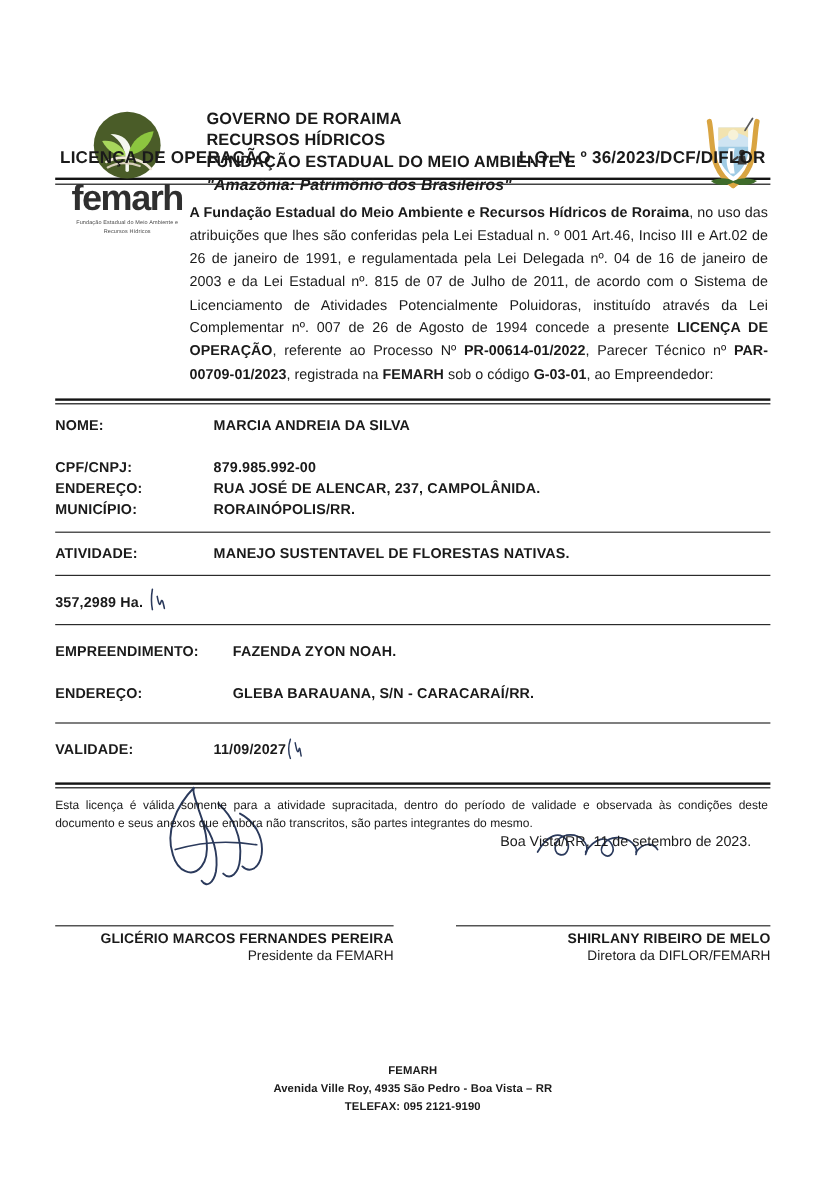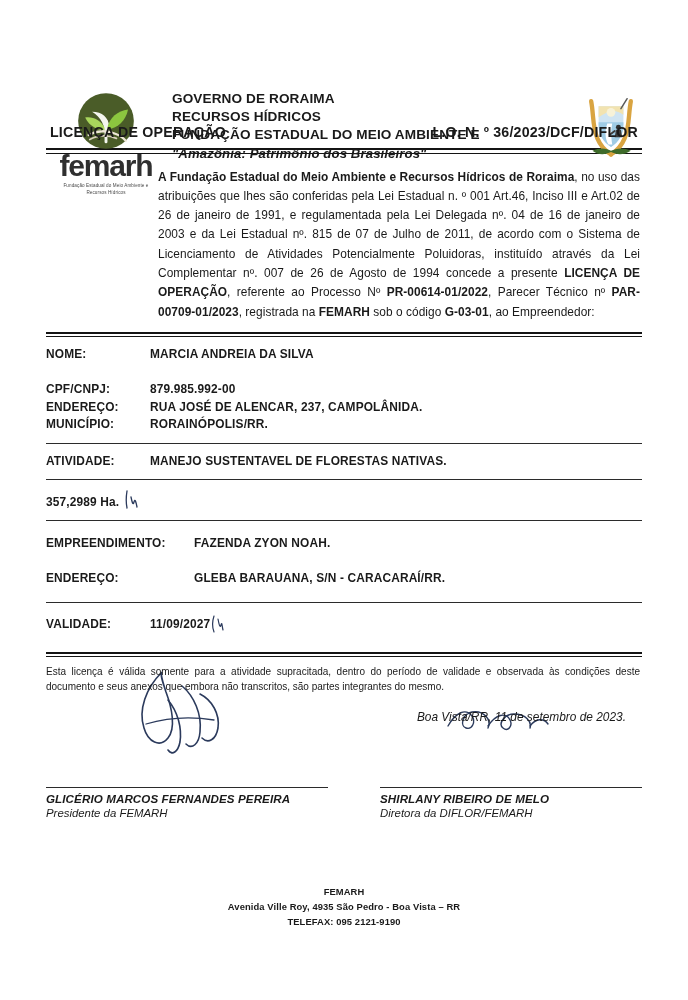--- a/index.html
+++ b/index.html
@@ -137,21 +137,21 @@
   .field-label {
     font-weight: bold;
     letter-spacing: .15px;
     flex: 0 0 auto;
   }
   .field-value {
     font-weight: bold;
     letter-spacing: .15px;
   }
 
-  .lbl-w-110 { width: 104px; }
+  .lbl-w-110 { width: 132px; }
   .lbl-w-148 { width: 148px; }
 
   .area-label-stack {
     width: 110px;
     flex: 0 0 auto;
     font-weight: bold;
     line-height: 1.46;
     letter-spacing: .15px;
   }
 
@@ -163,37 +163,37 @@
     margin-top: 7px;
     font-size: 10px;
     line-height: 1.5;
     text-align: justify;
     padding-right: 2px;
     position: relative;
     z-index: 2;
   }
 
   
-  .sig-area { position: relative; margin-top: 16px; height: 118px; font-style: italic; }
+  .sig-area { position: relative; height: 118px; }
   .place-date {
     text-align: right;
     font-size: 11.9px;
     padding-right: 16px;
     position: relative;
     z-index: 2;
   }
 
   .sig-cols {
     position: absolute;
     left: 0; right: 0;
     bottom: 6px;
     display: flex;
     justify-content: space-between;
   }
-  .sig-col { width: 282px; text-align: left; position: relative; }
+  .sig-col { width: 282px; text-align: right; position: relative; }
   .sig-col.right { width: 262px; }
   .sig-line {
     border-top: 1.1px solid #2b2b2b;
     margin: 0 0 3px 0;
   }
   .sig-name {
     font-size: 11.6px;
     font-weight: bold;
     letter-spacing: .1px;
     line-height: 1.3;

